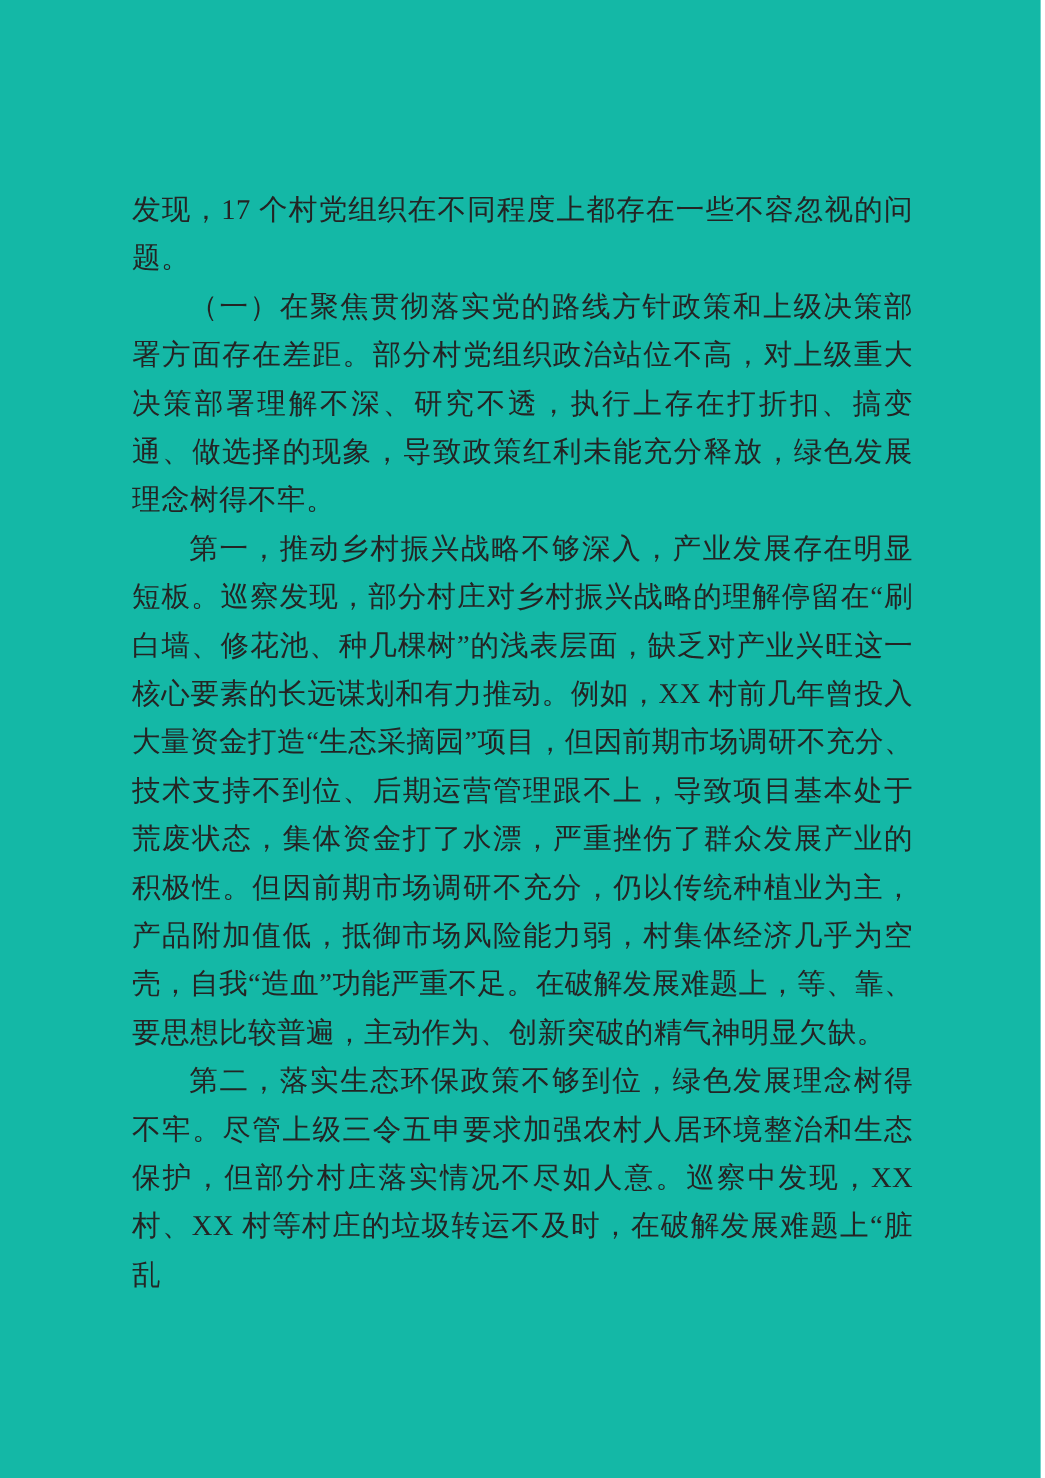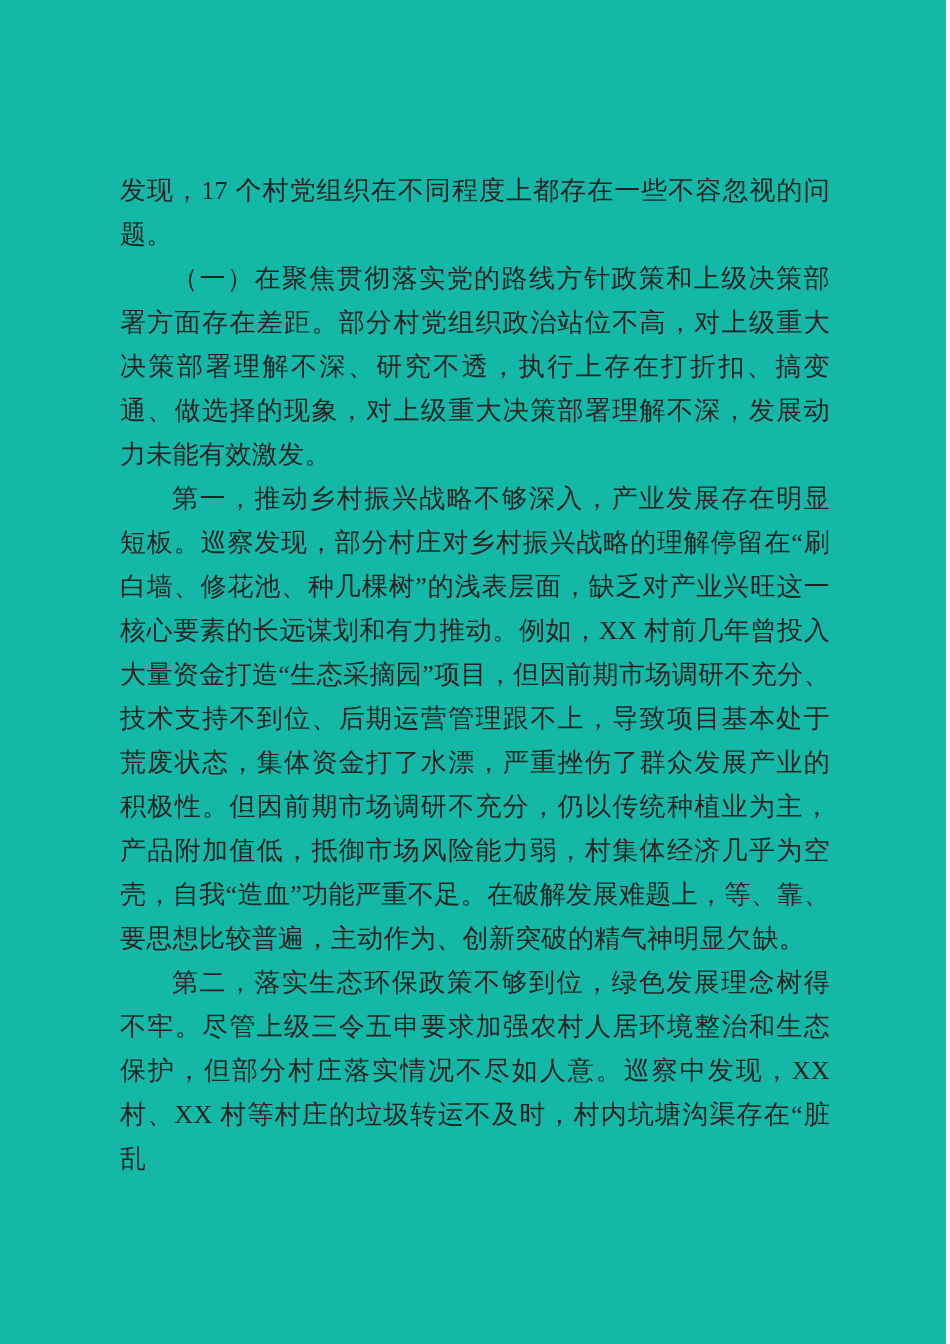--- a/index.html
+++ b/index.html
@@ -35,17 +35,17 @@
   .para.no-indent {
     text-indent: 0;
   }
 </style>
 </head>
 <body>
 
 <div class="page">
   <div class="text-block">
     <p class="para no-indent">发现，17 个村党组织在不同程度上都存在一些不容忽视的问题。</p>
-    <p class="para">（一）在聚焦贯彻落实党的路线方针政策和上级决策部署方面存在差距。部分村党组织政治站位不高，对上级重大决策部署理解不深、研究不透，执行上存在打折扣、搞变通、做选择的现象，对上级重大决策部署理解不深，发展动力未能有效激发。</p>
+    <p class="para">（一）在聚焦贯彻落实党的路线方针政策和上级决策部署方面存在差距。部分村党组织政治站位不高，对上级重大决策部署理解不深、研究不透，执行上存在打折扣、搞变通、做选择的现象，导致政策红利未能充分释放，绿色发展理念树得不牢。</p>
     <p class="para">第一，推动乡村振兴战略不够深入，产业发展存在明显短板。巡察发现，部分村庄对乡村振兴战略的理解停留在“刷白墙、修花池、种几棵树”的浅表层面，缺乏对产业兴旺这一核心要素的长远谋划和有力推动。例如，XX 村前几年曾投入大量资金打造“生态采摘园”项目，但因前期市场调研不充分、技术支持不到位、后期运营管理跟不上，导致项目基本处于荒废状态，集体资金打了水漂，严重挫伤了群众发展产业的积极性。但因前期市场调研不充分，仍以传统种植业为主，产品附加值低，抵御市场风险能力弱，村集体经济几乎为空壳，自我“造血”功能严重不足。在破解发展难题上，等、靠、要思想比较普遍，主动作为、创新突破的精气神明显欠缺。</p>
-    <p class="para">第二，落实生态环保政策不够到位，绿色发展理念树得不牢。尽管上级三令五申要求加强农村人居环境整治和生态保护，但部分村庄落实情况不尽如人意。巡察中发现，XX 村、XX 村等村庄的垃圾转运不及时，村内坑塘沟渠存在“脏乱</p>
+    <p class="para">第二，落实生态环保政策不够到位，绿色发展理念树得不牢。尽管上级三令五申要求加强农村人居环境整治和生态保护，但部分村庄落实情况不尽如人意。巡察中发现，XX 村、XX 村等村庄的垃圾转运不及时，在破解发展难题上“脏乱</p>
   </div>
 </div>
 
 </body></html>

